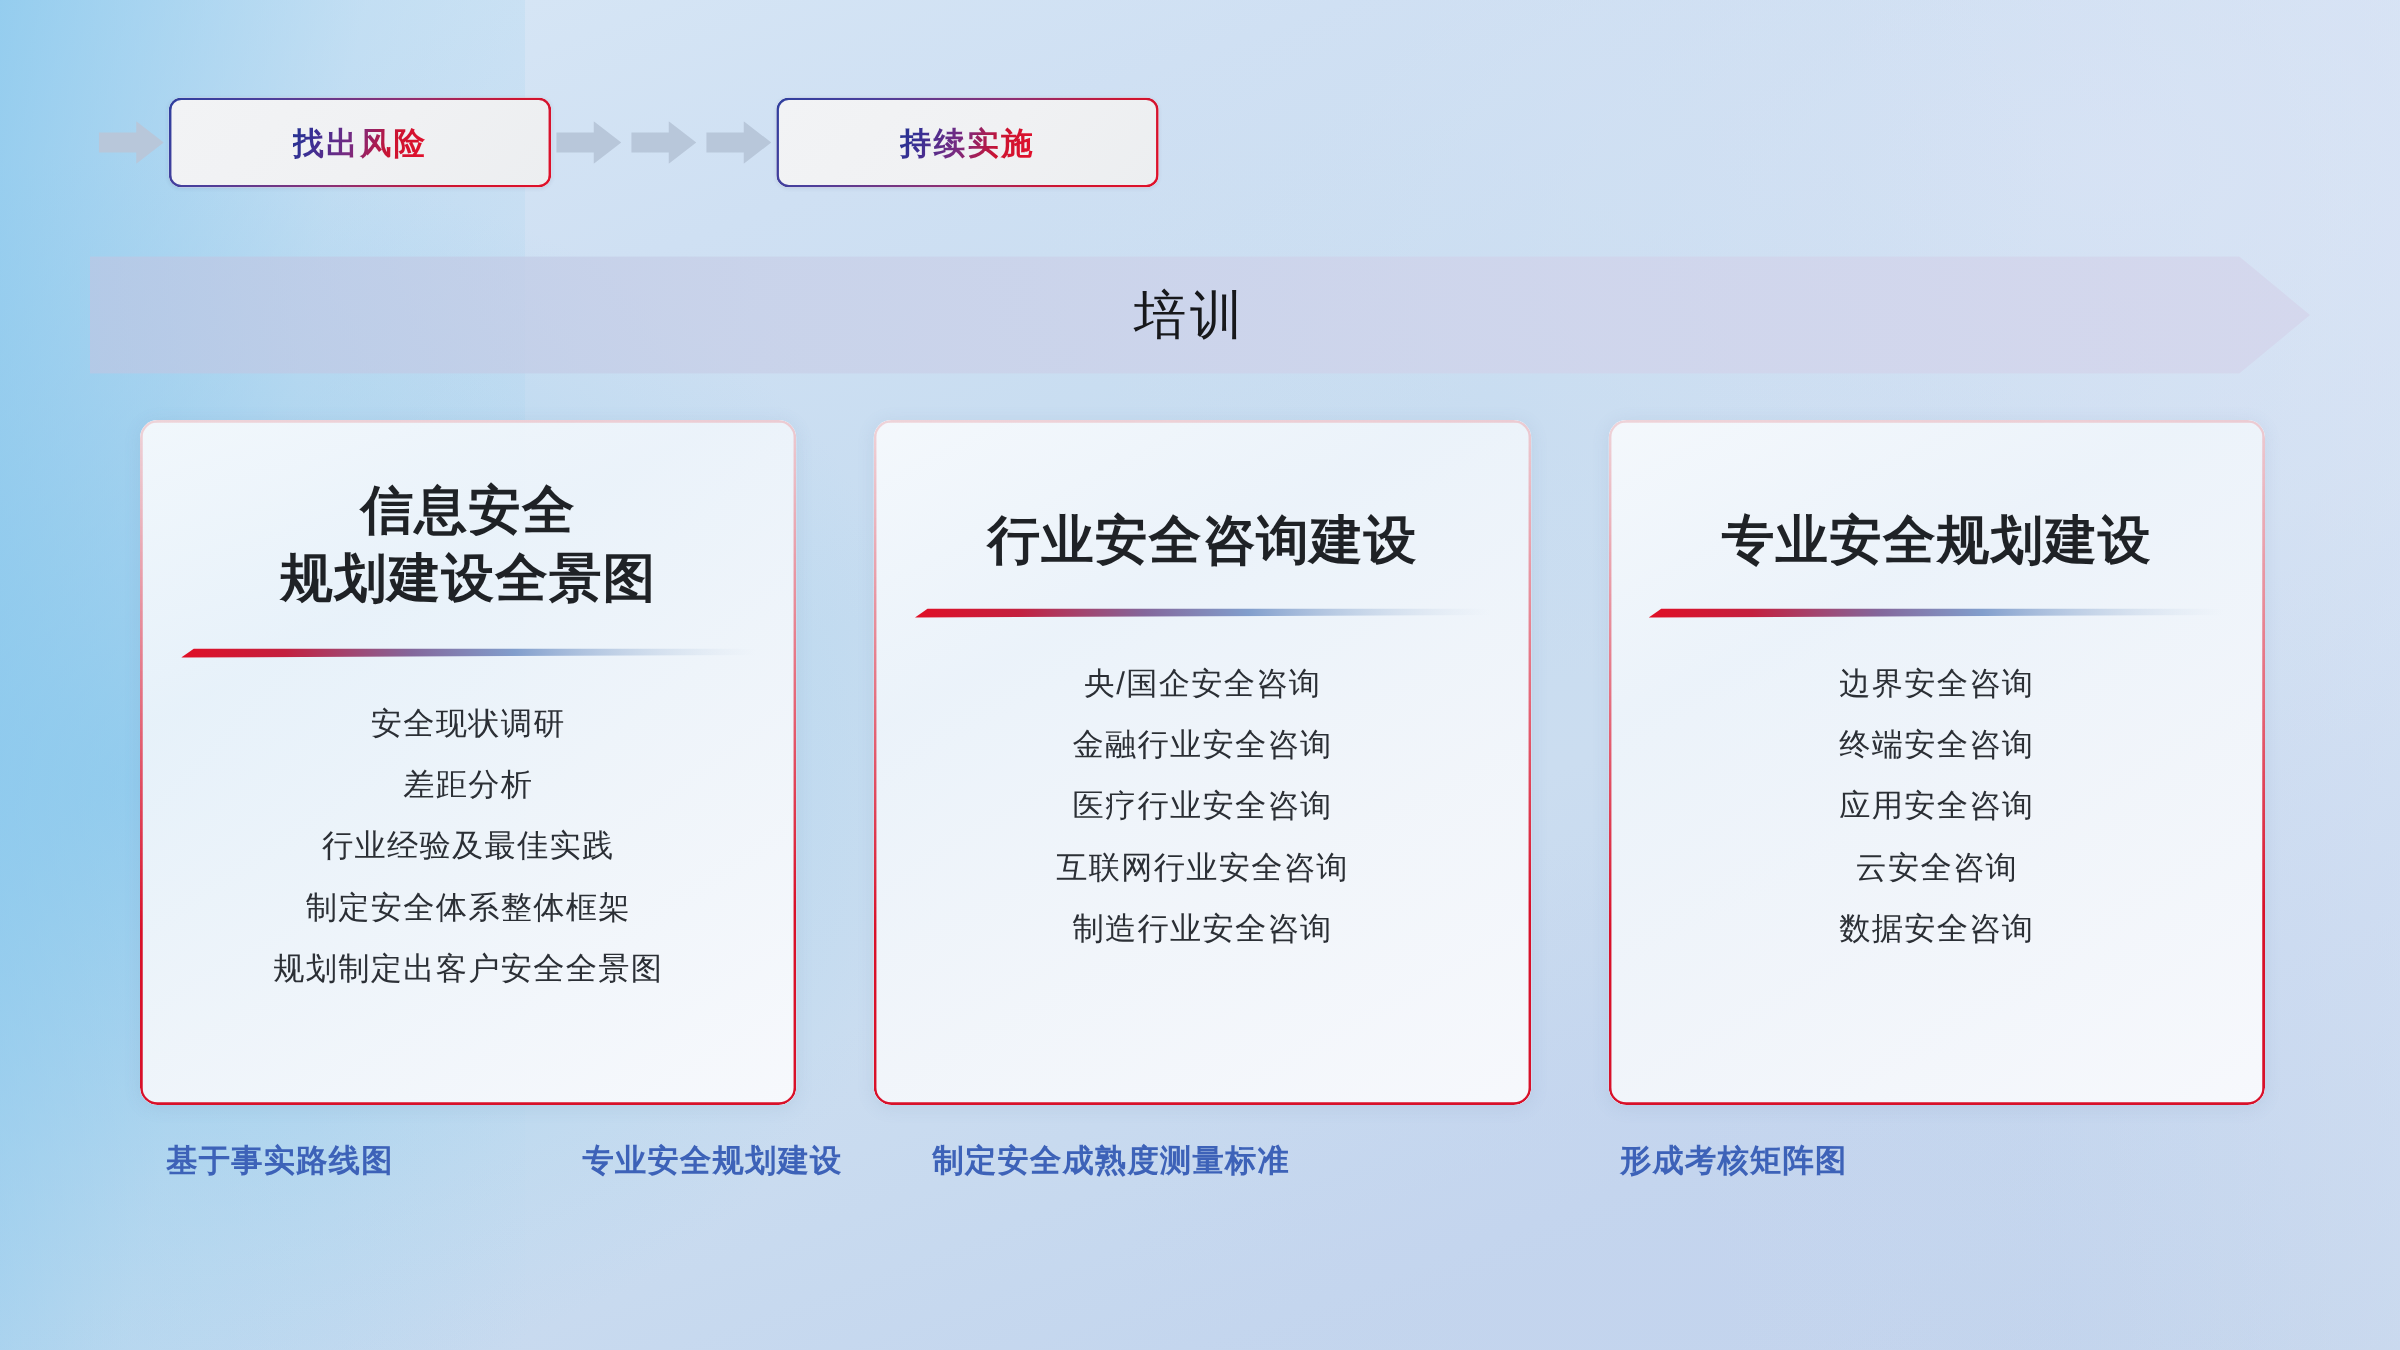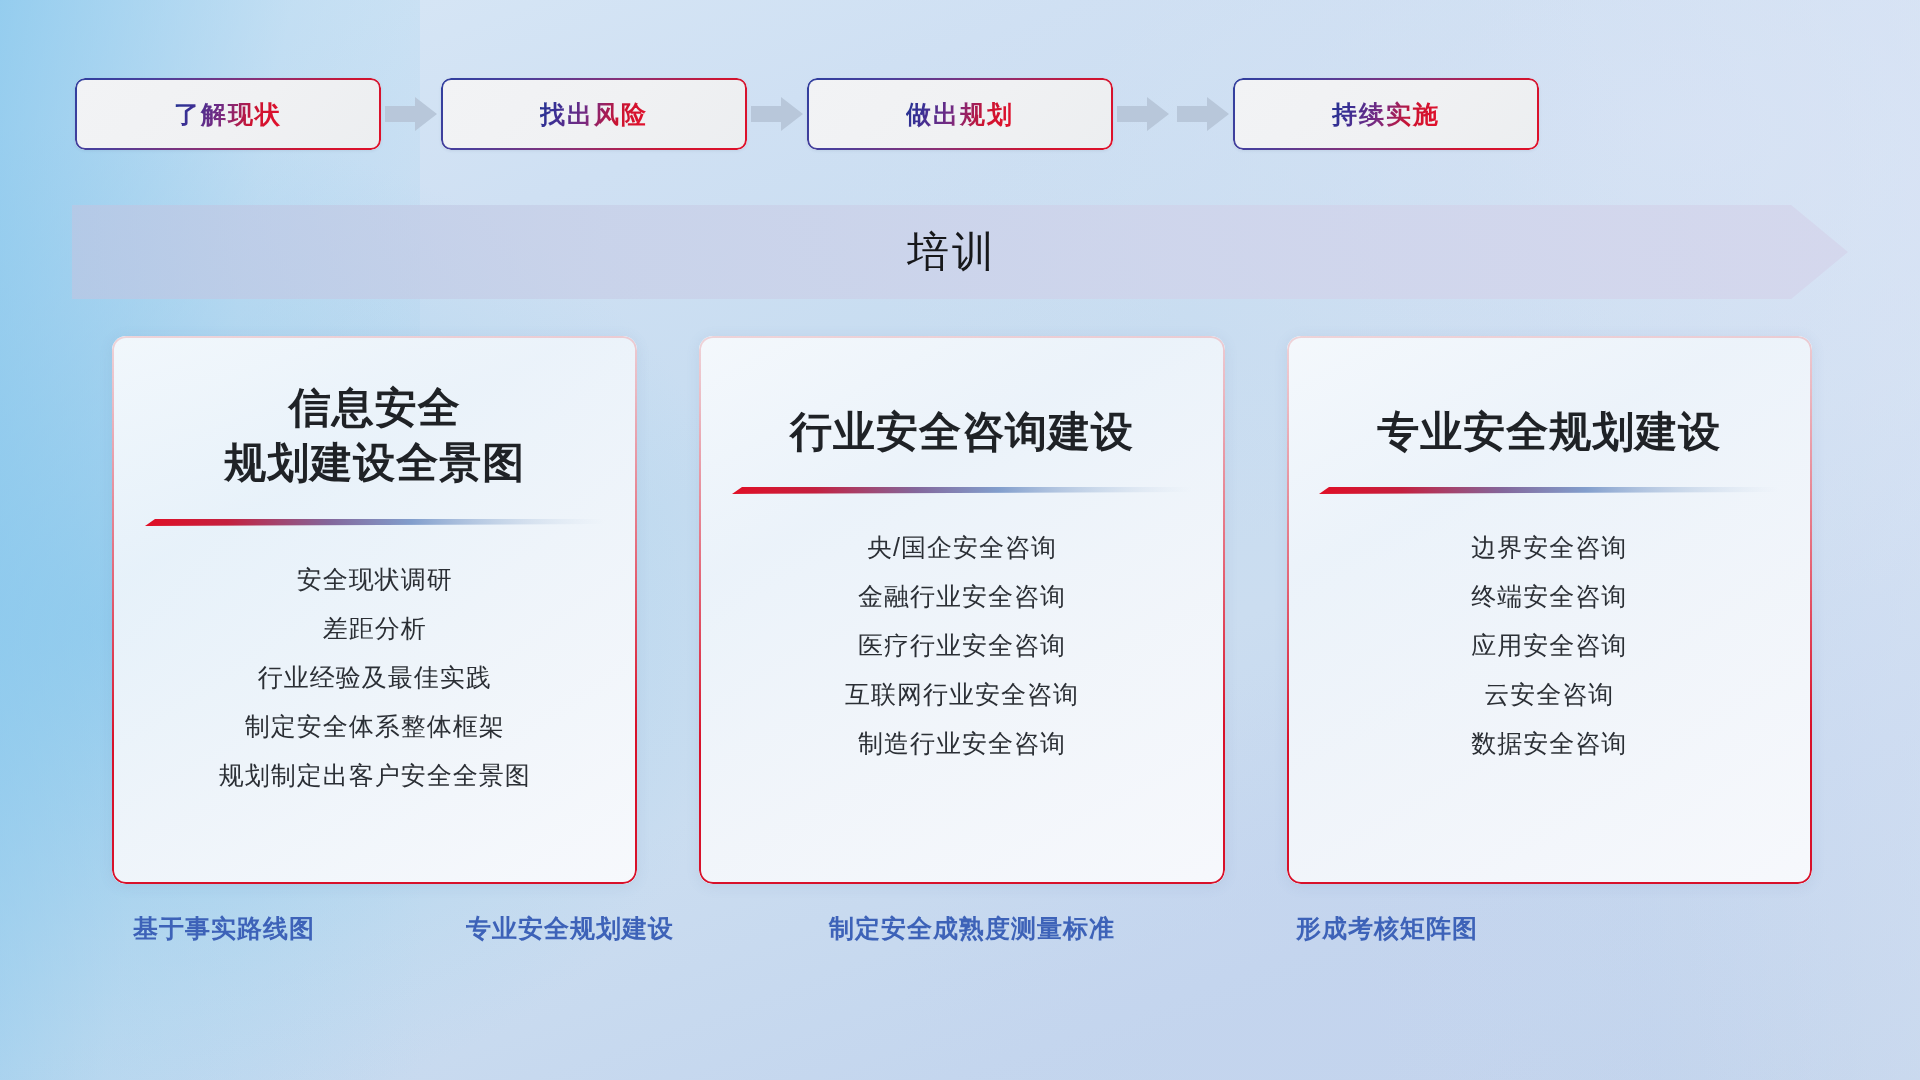--- a/index.html
+++ b/index.html
@@ -208,55 +208,49 @@
   .footer-label {
     position: absolute;
     font-size: 25px;
     font-weight: 700;
     color: #3d62b8;
     letter-spacing: 1px;
     white-space: nowrap;
   }
   .fl0 { left: 133px; }
   .fl1 { left: 466px; }
-  .fl2 { left: 829px; font-family: Liberation Serif, serif; }
+  .fl2 { left: 746px; font-family: Liberation Serif, serif; }
   .fl3 { left: 1296px; }
 </style>
 </head>
 <body>
 
 <div class="bg"></div>
 <div class="bg-sheen"></div>
 <div class="bg-sheen2"></div>
 
 <div class="stage">
 
   <div class="steps">
 
-    <div class="step-box">
-      <span class="step-label">了解现状</span>
-    </div>
     <div class="step-arrow">
       <svg width="52" height="34" viewBox="0 0 52 34" aria-hidden="true">
         <path d="M0 9 L30 9 L30 0 L52 17 L30 34 L30 25 L0 25 Z" fill="#b8c7da"></path>
       </svg>
     </div>
 
     <div class="step-box">
       <span class="step-label">找出风险</span>
     </div>
     <div class="step-arrow">
       <svg width="52" height="34" viewBox="0 0 52 34" aria-hidden="true">
         <path d="M0 9 L30 9 L30 0 L52 17 L30 34 L30 25 L0 25 Z" fill="#b8c7da"></path>
       </svg>
     </div>
 
-    <div class="step-box">
-      <span class="step-label">做出规划</span>
-    </div>
     <div class="step-arrow">
       <svg width="52" height="34" viewBox="0 0 52 34" aria-hidden="true">
         <path d="M0 9 L30 9 L30 0 L52 17 L30 34 L30 25 L0 25 Z" fill="#b8c7da"></path>
       </svg>
     </div>
 
     <div class="step-arrow">
       <svg width="52" height="34" viewBox="0 0 52 34" aria-hidden="true">
         <path d="M0 9 L30 9 L30 0 L52 17 L30 34 L30 25 L0 25 Z" fill="#b8c7da"></path>
       </svg>

